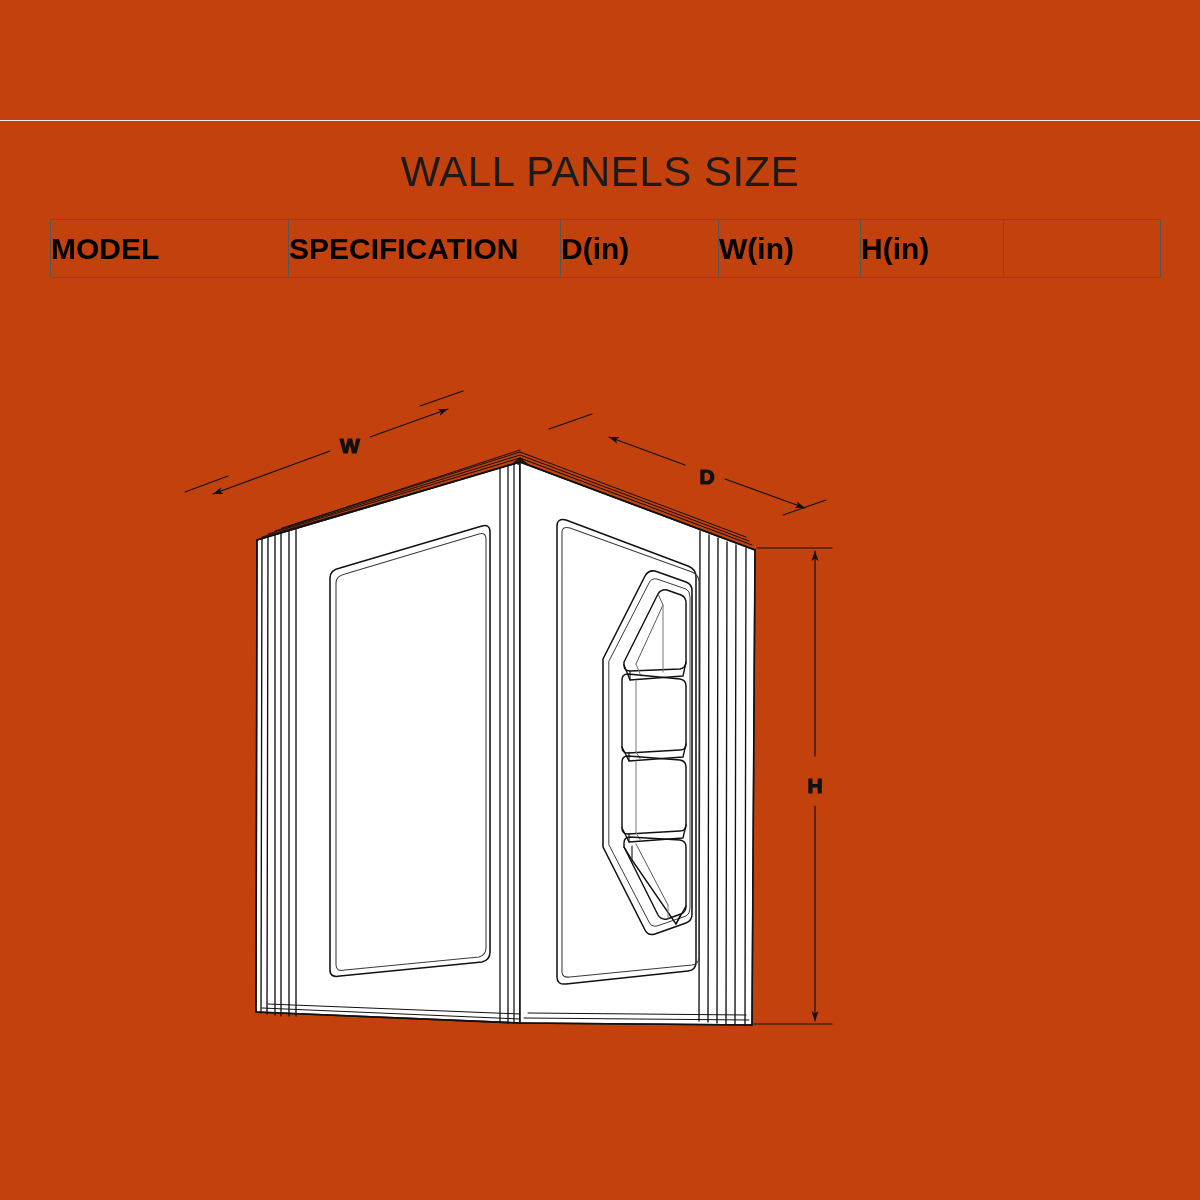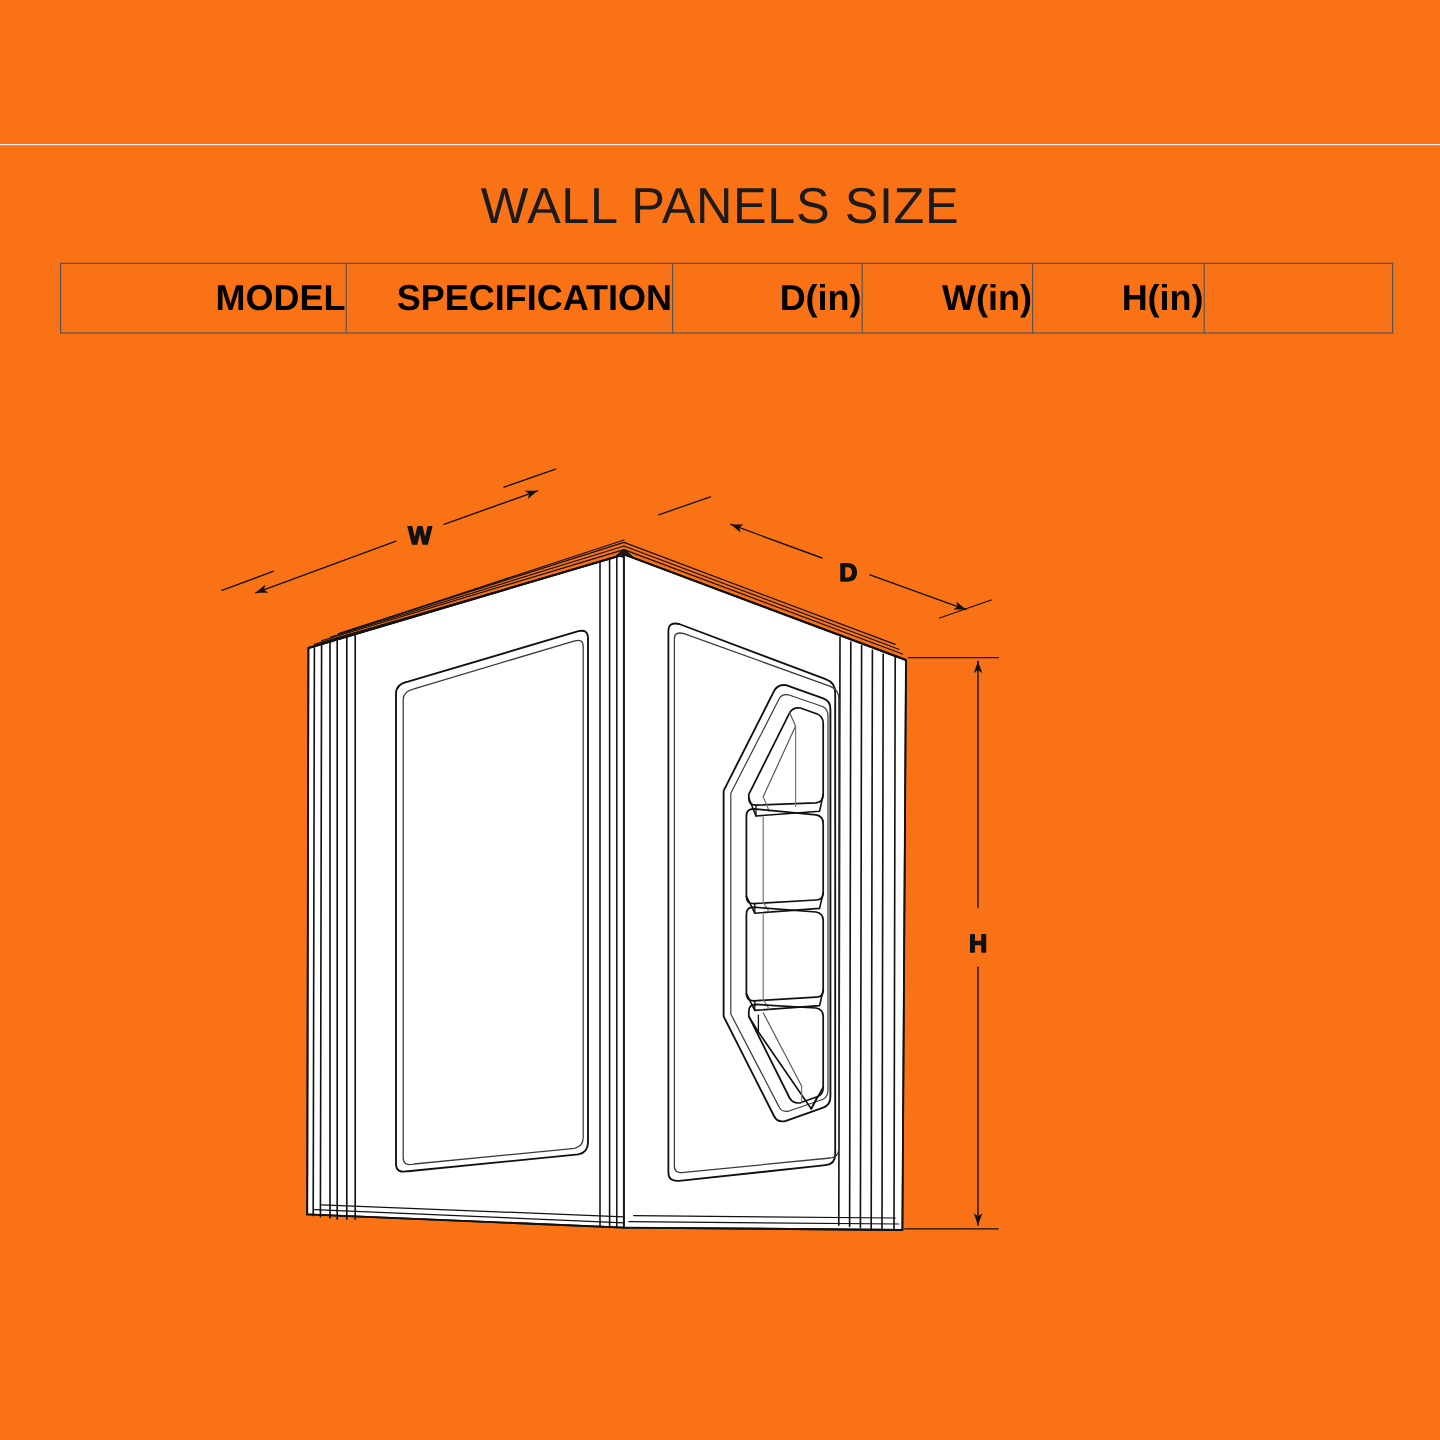--- a/index.html
+++ b/index.html
@@ -11,21 +11,21 @@
     width: 1200px;
     height: 1200px;
     font-family: "Liberation Sans", sans-serif;
     color: #000000;
     position: relative;
     overflow: hidden;
   }
   .page {
     position: absolute;
     inset: 0;
-    background: #f97316;
+    background: #c2410c;
   }
   
   .top-rule {
     position: absolute;
     left: 0;
     top: 120px;
     width: 1200px;
     height: 1px;
     background: #ececec;
   }
@@ -46,21 +46,21 @@
   .spec-table {
     position: absolute;
     left: 50px;
     top: 219px;
     width: 1110px;
     border-collapse: collapse;
     table-layout: fixed;
   }
   .spec-table td {
     border: 1.5px solid #565656;
-    text-align: right;
+    text-align: left;
     vertical-align: middle;
     font-weight: bold;
     color: #000;
     font-family: "Liberation Sans", sans-serif;
     padding: 0;
     line-height: 1;
   }
   .spec-table tr.head td { height: 57px; font-size: 30px; }
   .spec-table tr.body td { height: 60px; font-size: 31px; }
   .c-model { width: 238px; }

